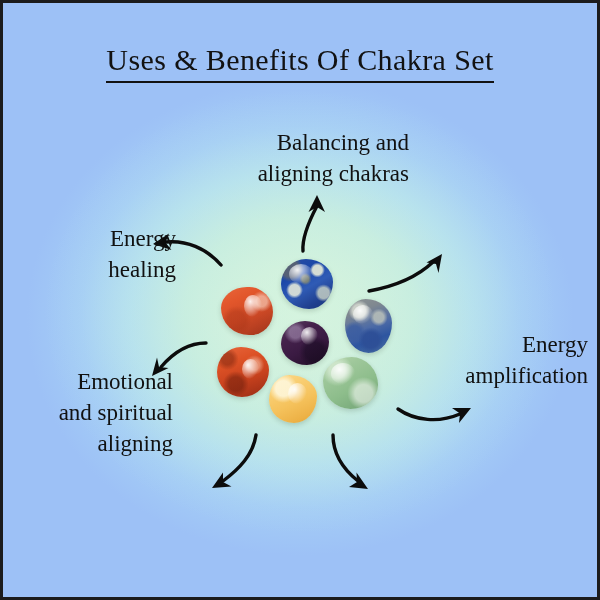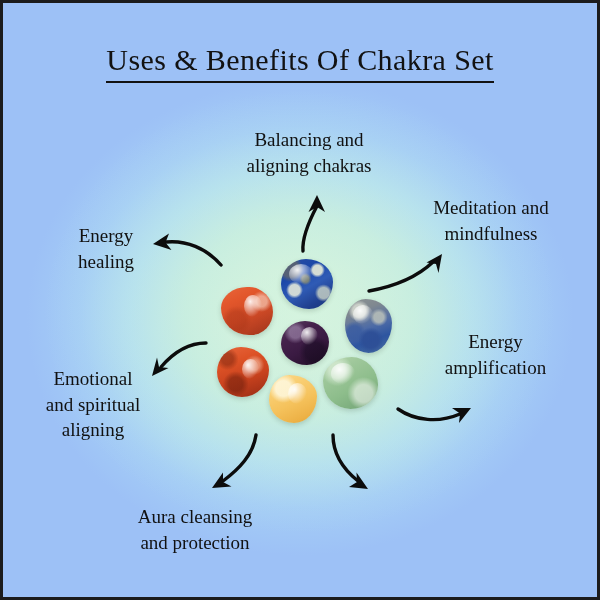--- a/index.html
+++ b/index.html
@@ -41,23 +41,23 @@
     letter-spacing: 0.4px;
     padding-bottom: 4px;
     border-bottom: 2.5px solid #121212;
     white-space: nowrap;
   }
 
   
   .label{
     position:absolute;
     color:#111111;
-    font-size: 19px;
+    font-size: 23px;
     line-height: 1.35;
-    text-align:center;
+    text-align:right;
     z-index:6;
     white-space: pre-line;
   }
   #lbl-top      { top: 124px; left: 206px; width: 200px; }
   #lbl-tr       { top: 192px; left: 393px; width: 190px; }
   #lbl-right    { top: 326px; left: 400px; width: 185px; }
   #lbl-br       { top: 473px; left: 390px; width: 190px; }
   #lbl-bottom   { top: 501px; left: 92px;  width: 200px; }
   #lbl-bl       { top: 363px; left: 10px;  width: 160px; }
   #lbl-left     { top: 220px; left: 33px;  width: 140px; }
@@ -174,26 +174,22 @@
 <body>
 
 <div id="poster">
 
   <div class="title-wrap">
     <span class="title">Uses &amp; Benefits Of Chakra  Set</span>
   </div>
 
   <div class="label" id="lbl-top">Balancing and
 aligning chakras</div>
-  <div class="label" id="lbl-tr">Meditation and
-mindfulness</div>
   <div class="label" id="lbl-right">Energy
 amplification</div>
-  <div class="label" id="lbl-bottom">Aura cleansing
-and protection</div>
   <div class="label" id="lbl-bl">Emotional
 and spiritual
 aligning</div>
   <div class="label" id="lbl-left">Energy
 healing</div>
 
   <svg class="arrows" viewBox="0 0 600 600">
     <defs>
       <style>
         .arc { fill:none; stroke:#0c0c0c; stroke-linecap:round; }

